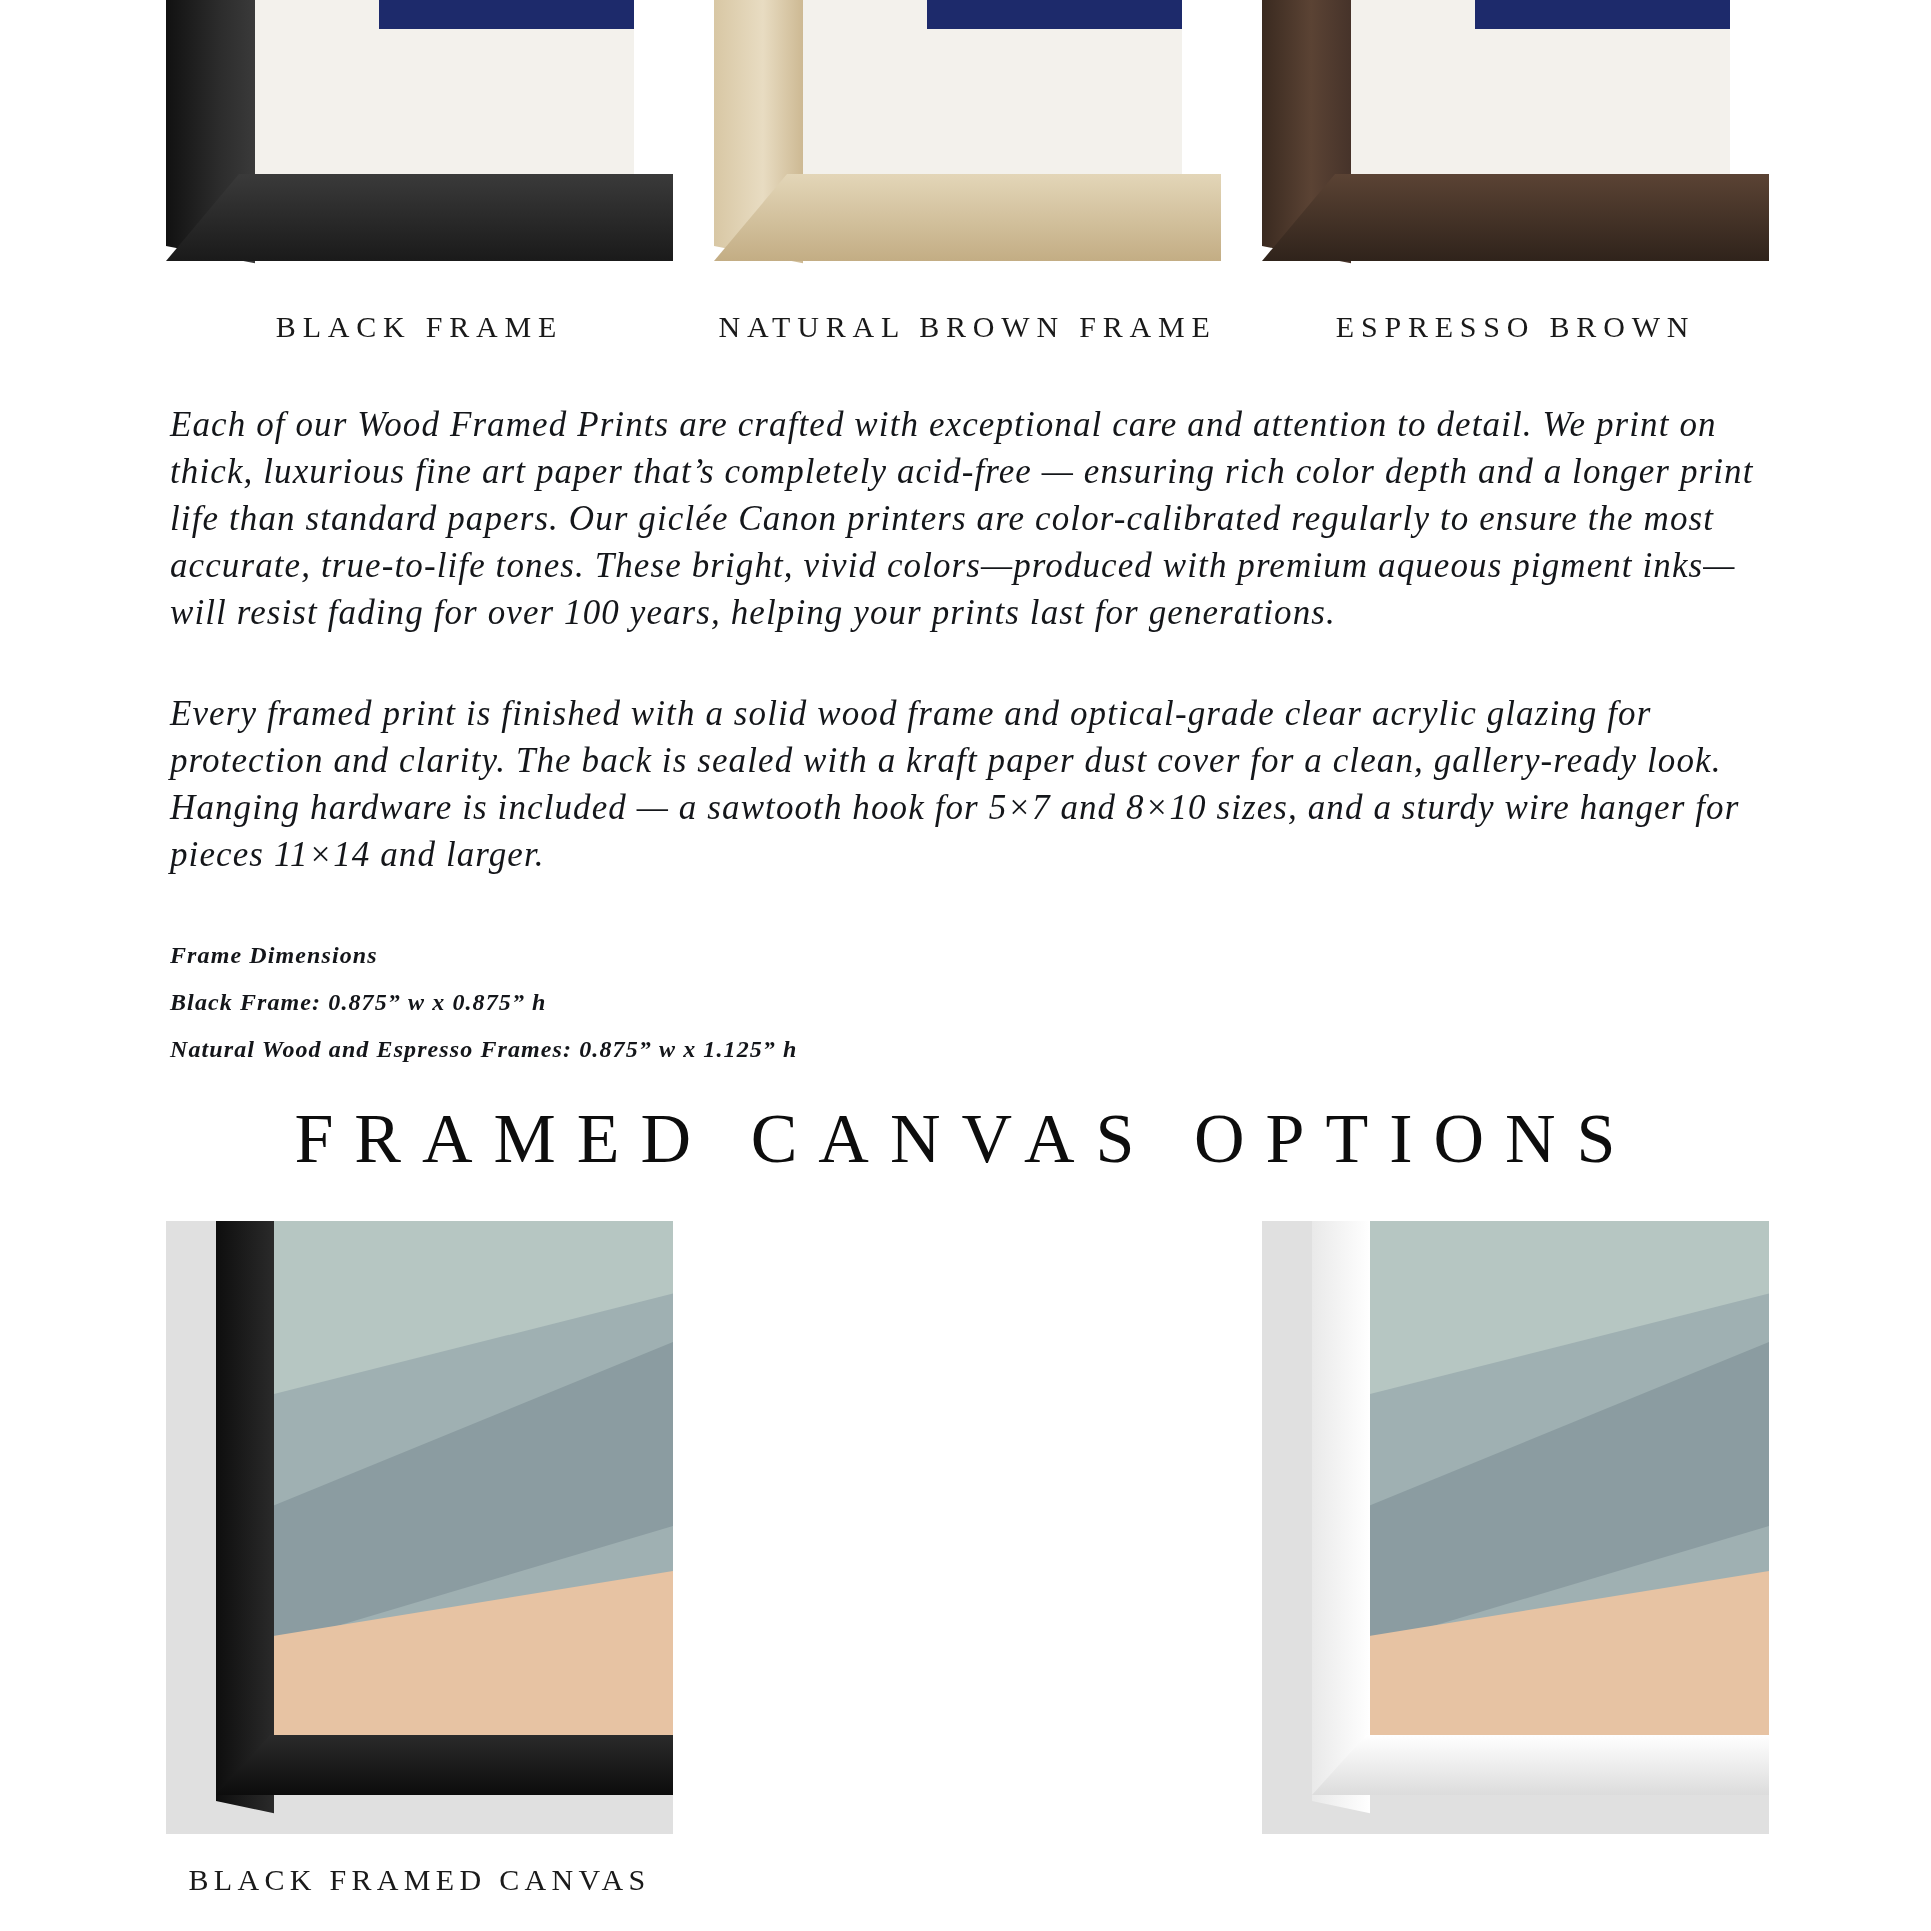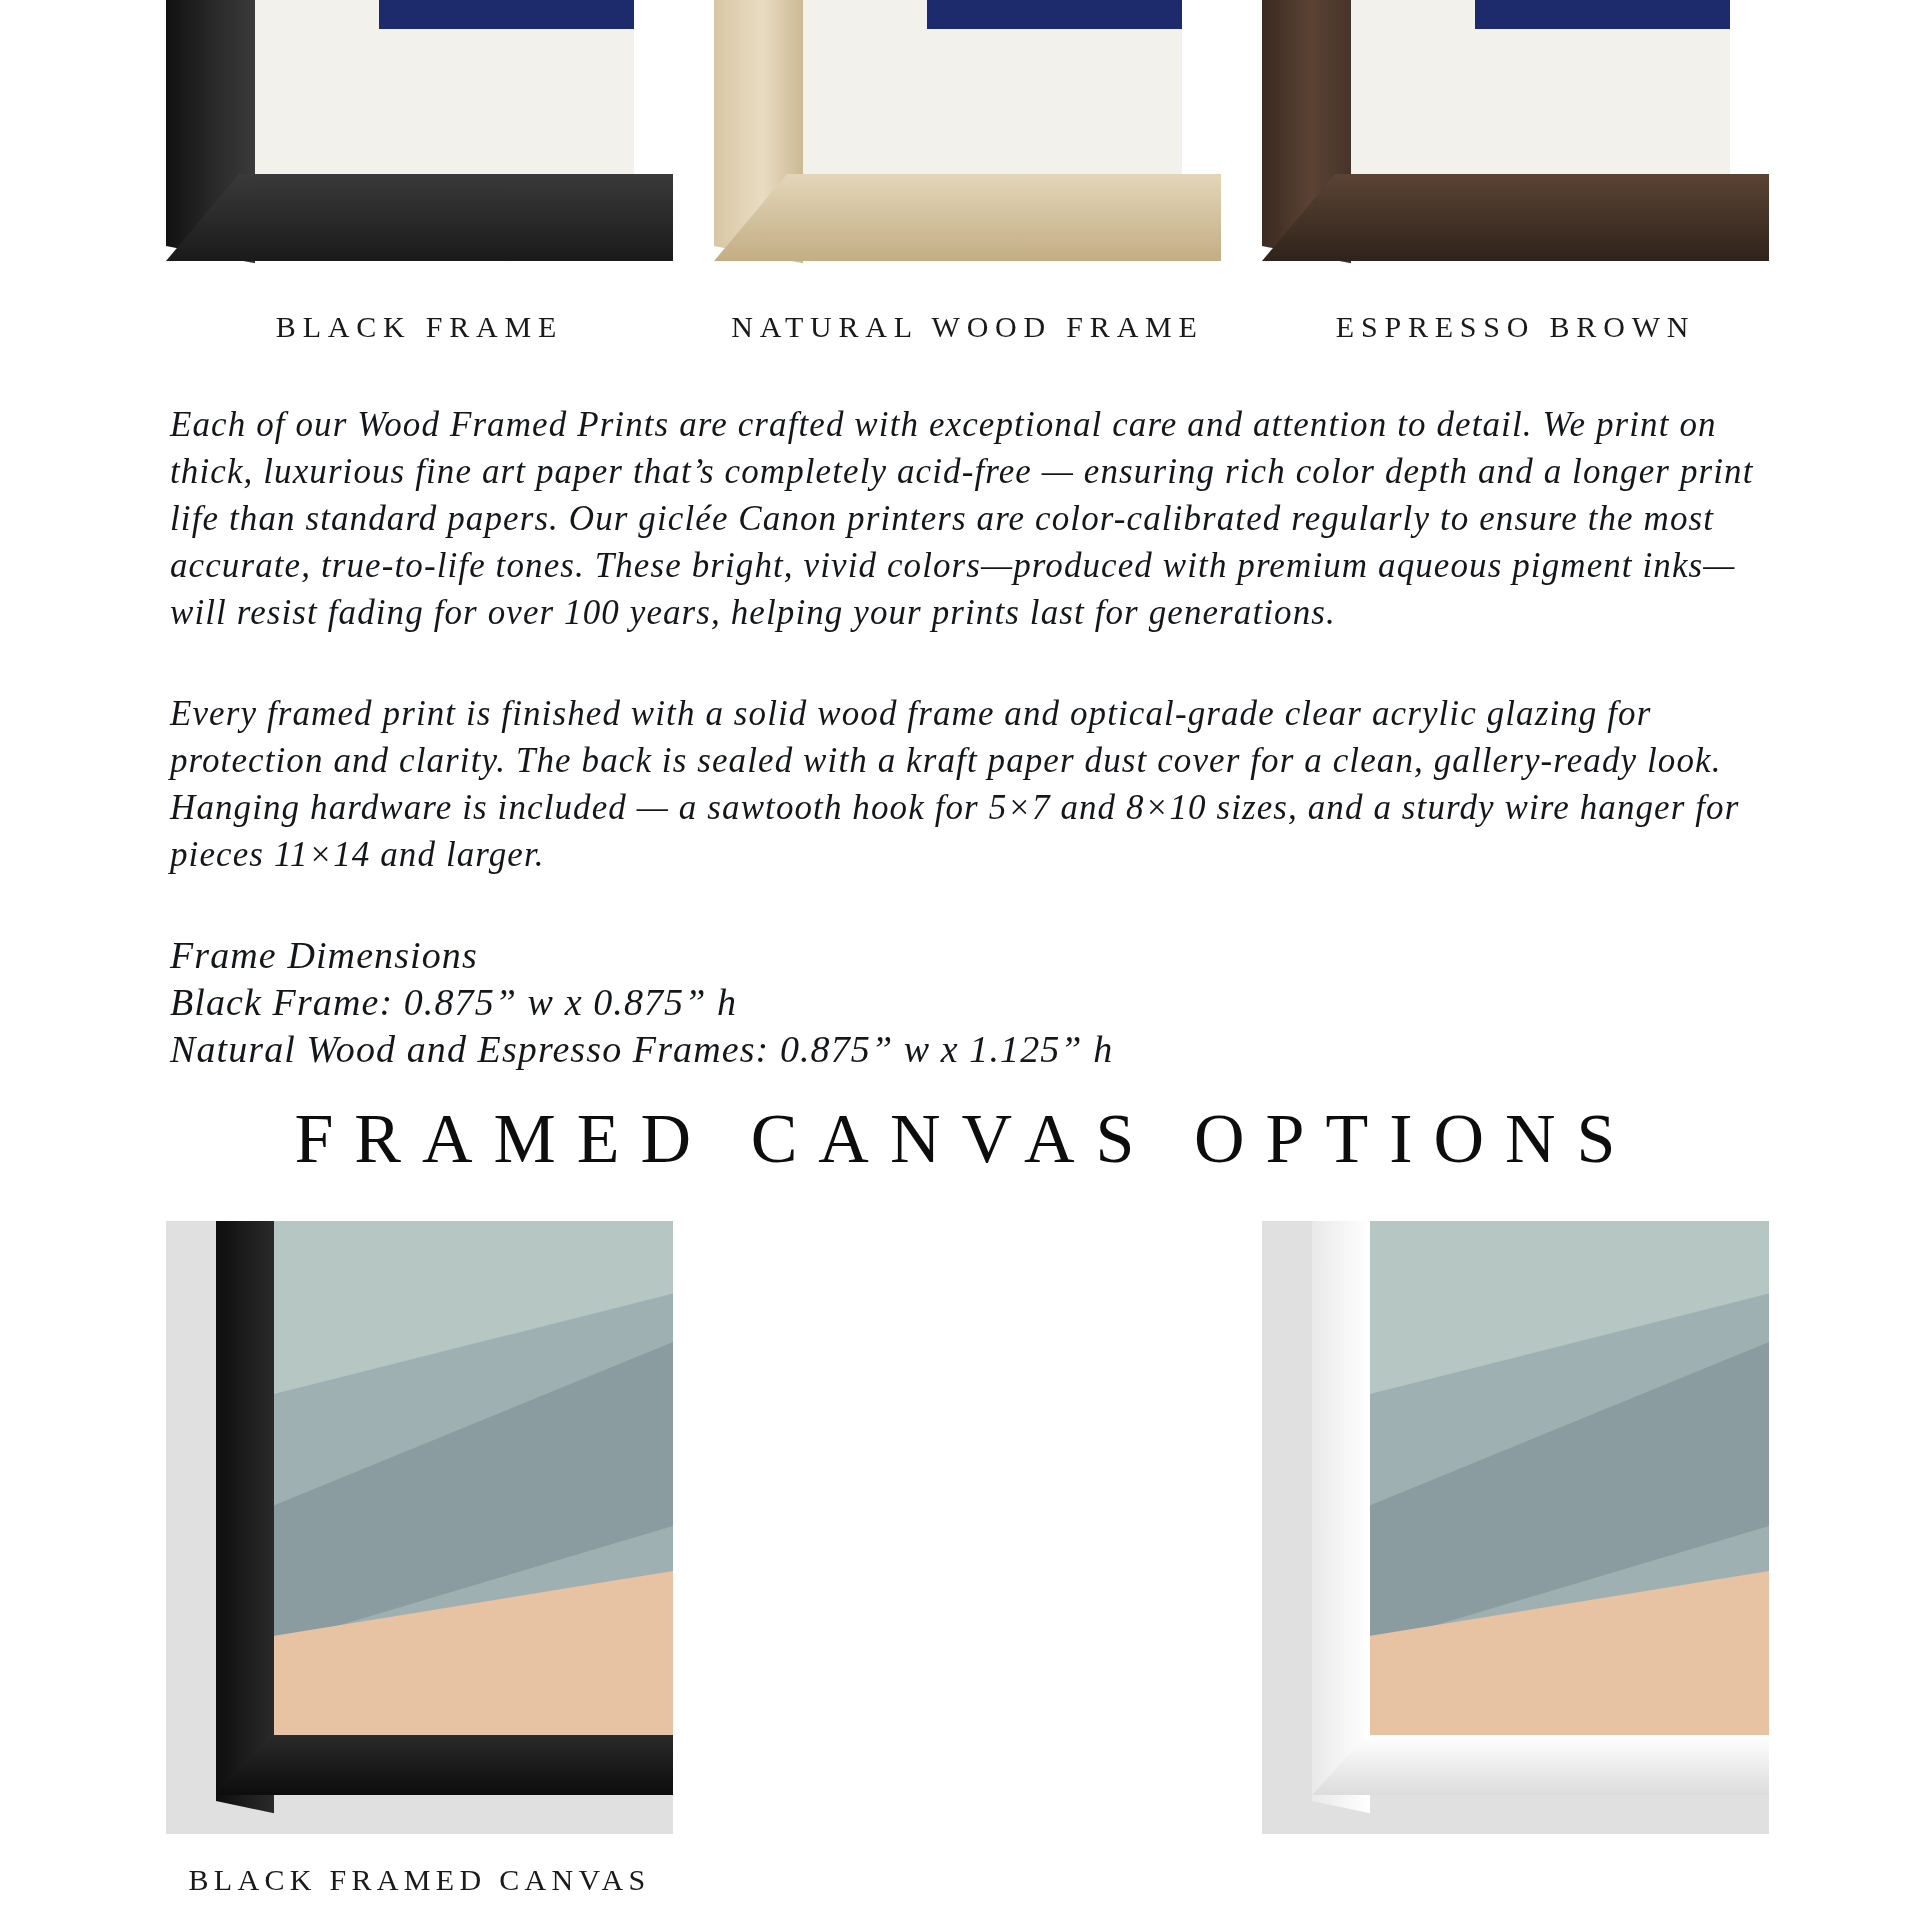--- a/index.html
+++ b/index.html
@@ -111,24 +111,25 @@
     font-family: "Liberation Serif", serif;
     font-style: italic;
     font-size: 35px;
     line-height: 47px;
     letter-spacing: 1.1px;
     color: #14161a;
   }
   .dims {
     font-family: "Liberation Serif", serif;
     font-style: italic;
-    font-size: 38px;
+    font-size: 24px;
     line-height: 47px;
     letter-spacing: 1.1px;
     color: #14161a;
+    font-weight: bold;
   }
   .dims div { white-space: nowrap; }
 
   
   .section-title {
     position: absolute;
     left: 0;
     right: 0;
     top: 1099px;
     text-align: center;
@@ -231,21 +232,21 @@
     <div class="frame-cell">
       <div class="frame-img">
         <div class="corner-scene">
           <div class="mat">
               <div class="mat-inner"></div>
             </div>
           <div class="bar-left b-wood"></div>
           <div class="bar-bottom b-wood"></div>
         </div>
       </div>
-      <div class="frame-caption">NATURAL WOOD FRAME</div>
+      <div class="frame-caption">NATURAL BROWN FRAME</div>
     </div>
 
     <div class="frame-cell">
       <div class="frame-img">
         <div class="corner-scene">
           <div class="mat">
               <div class="mat-inner"></div>
             </div>
           <div class="bar-left b-esp"></div>
           <div class="bar-bottom b-esp"></div>

